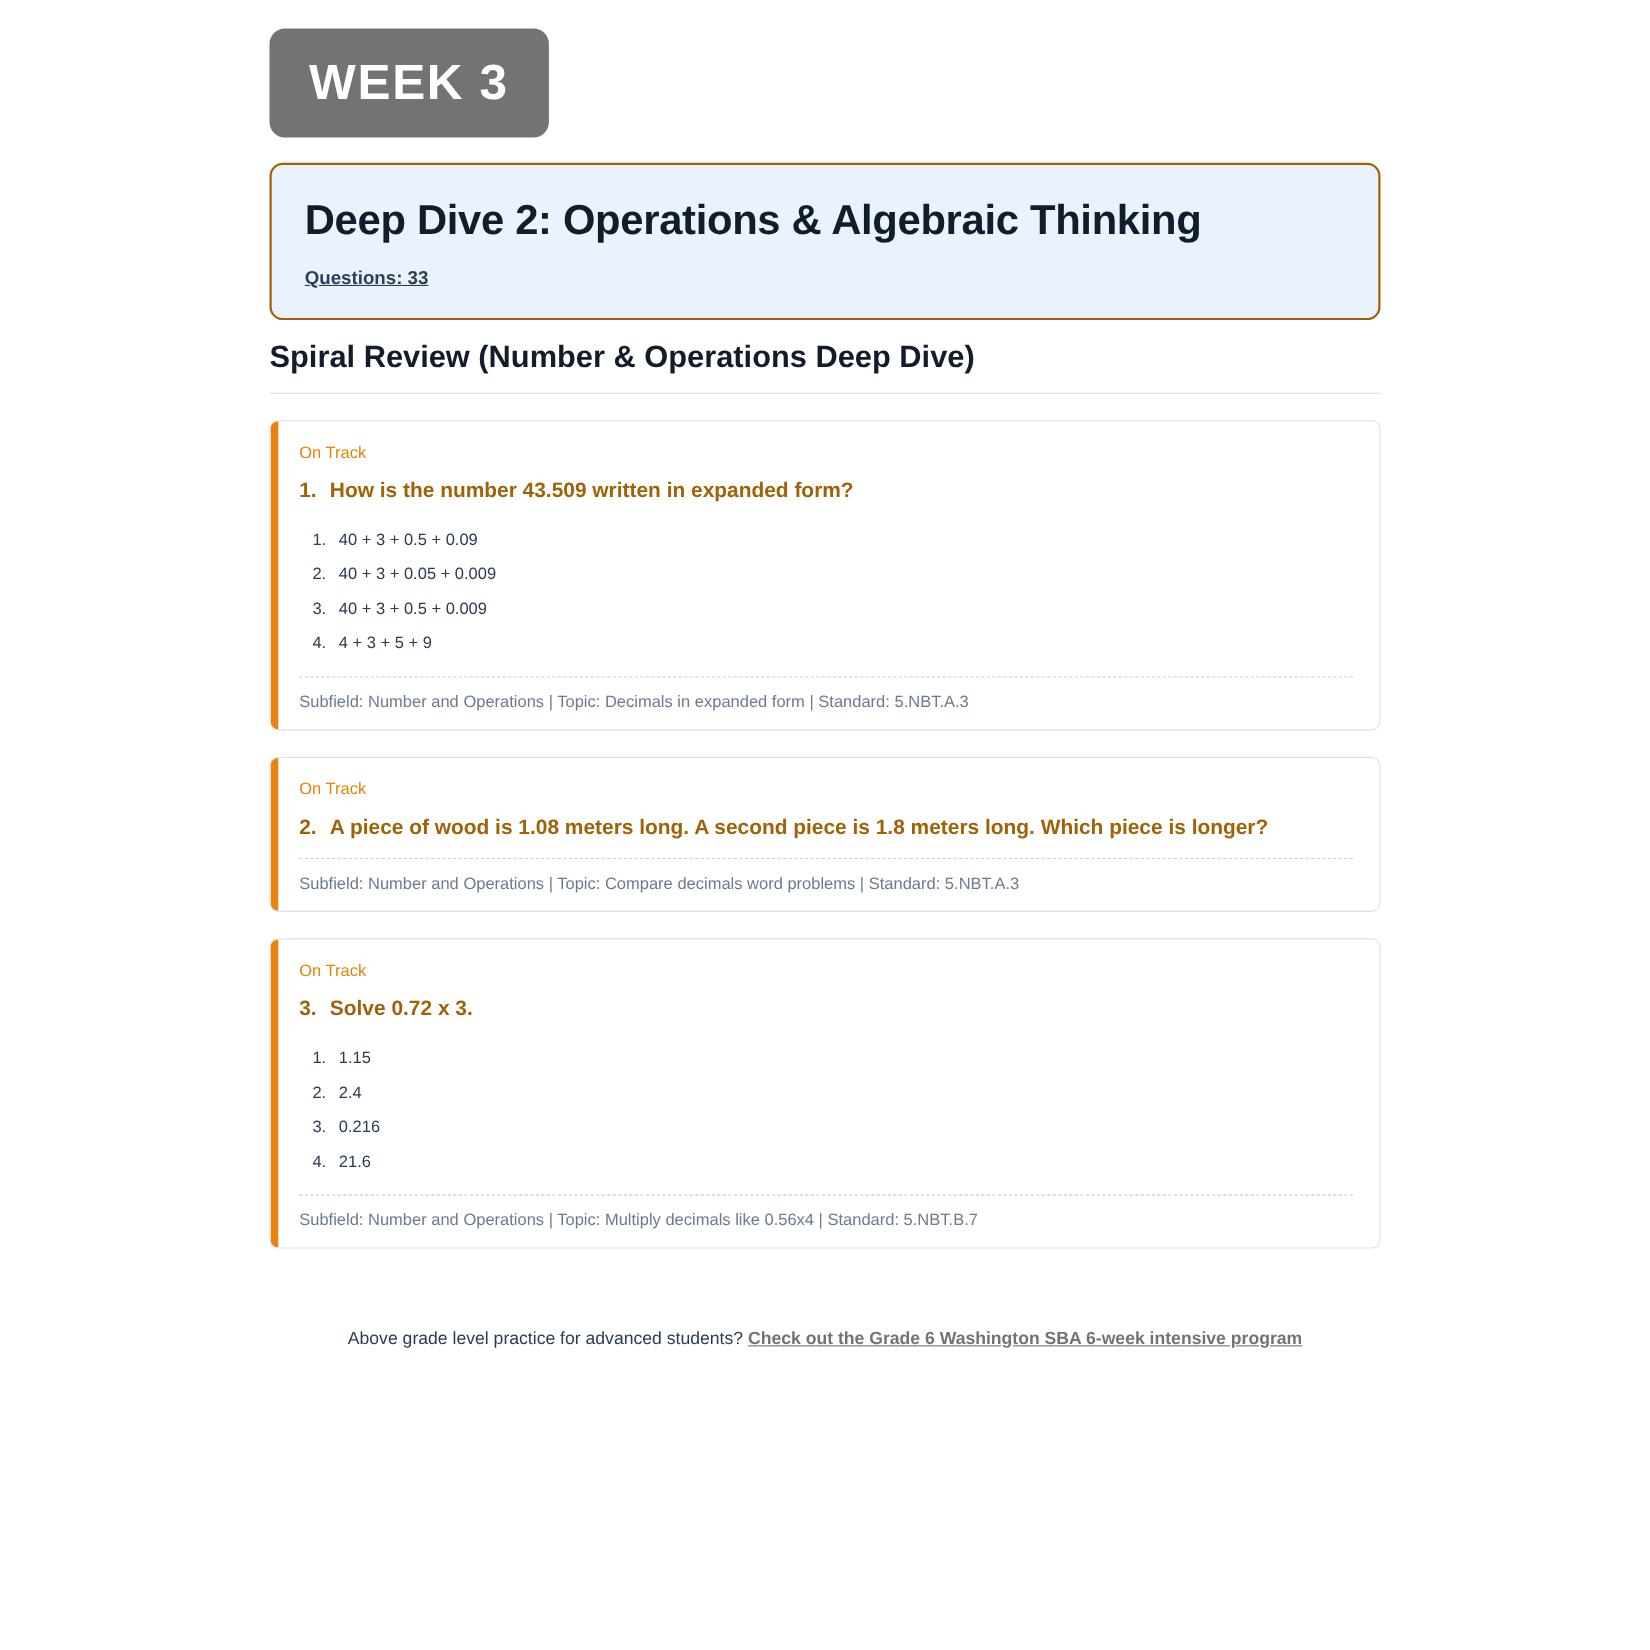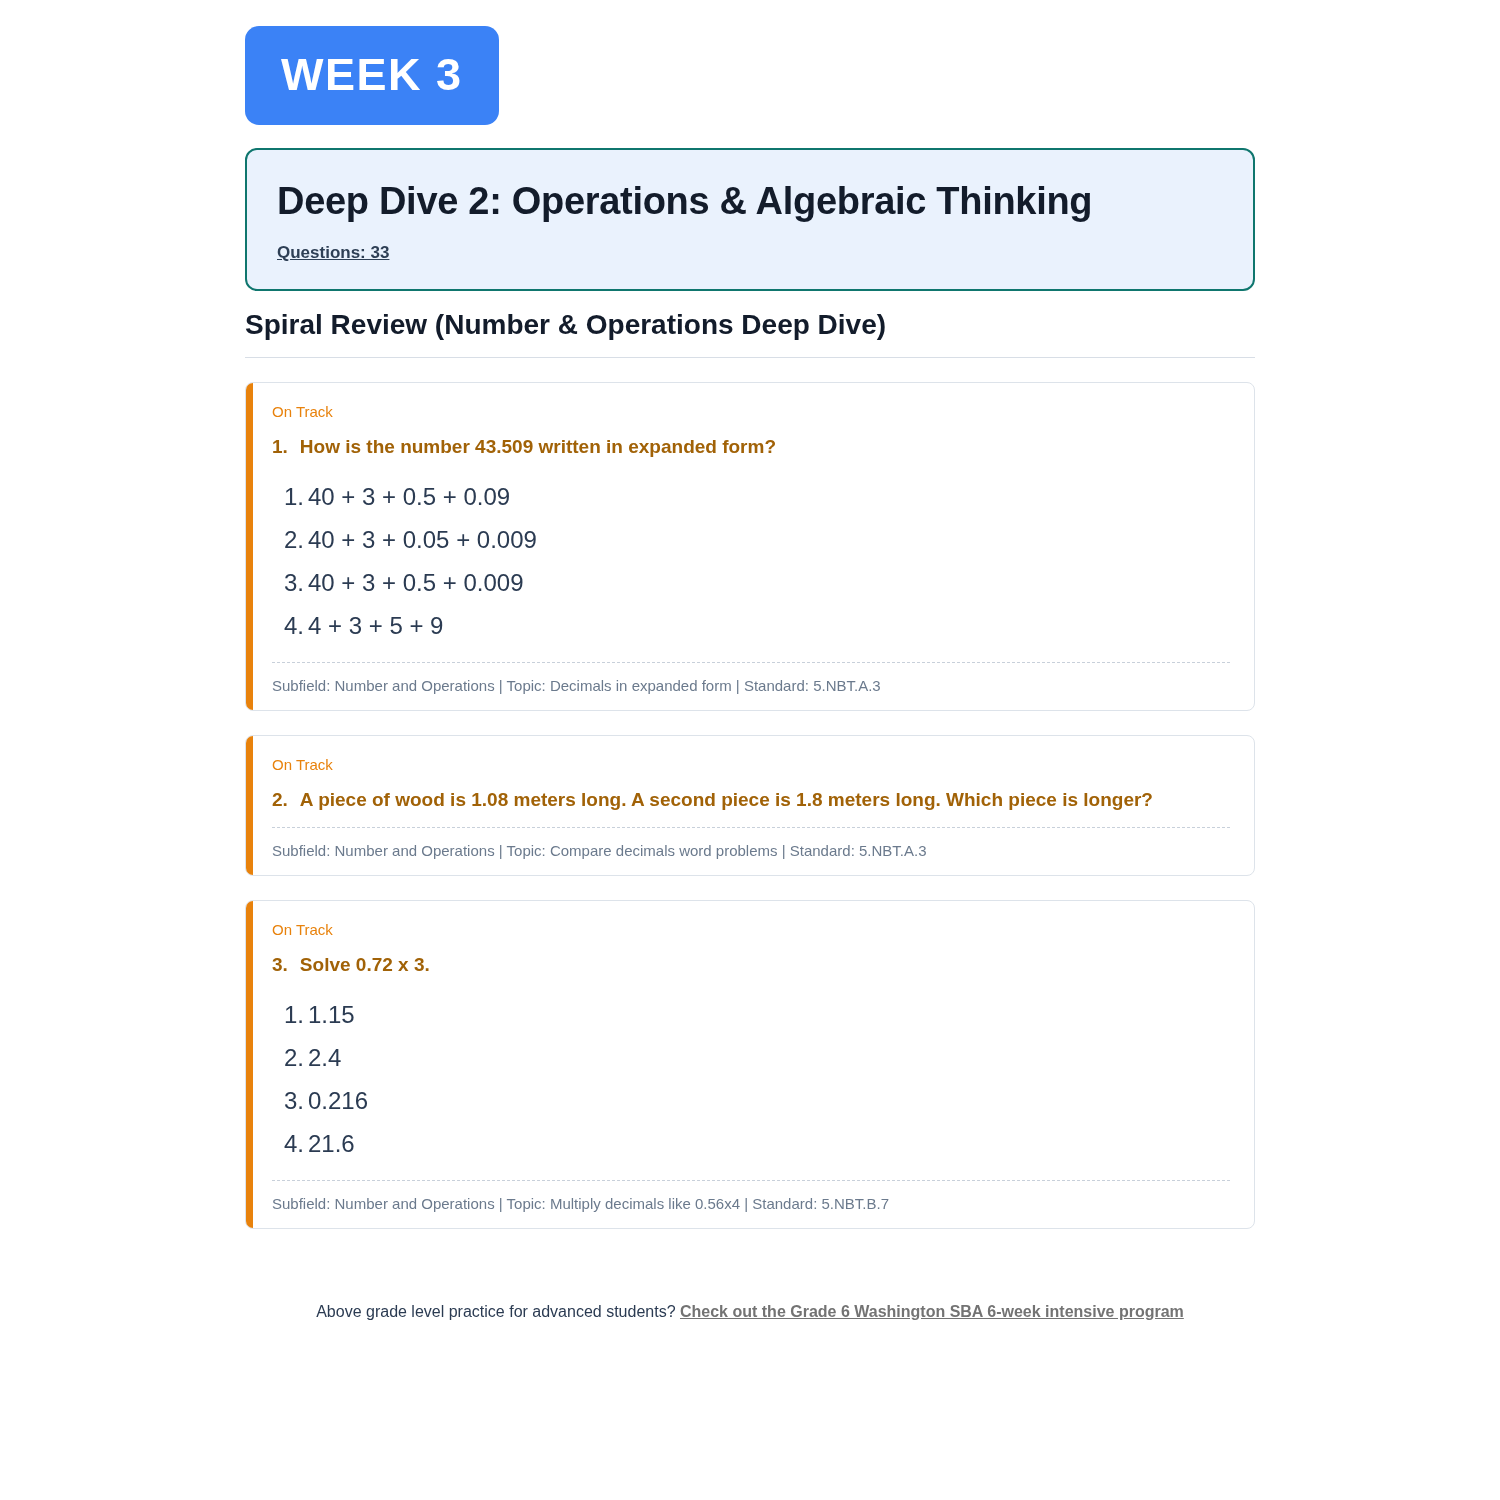--- a/index.html
+++ b/index.html
@@ -17,33 +17,33 @@
   .page {
     position: relative;
     width: 1500px;
     min-height: 1500px;
     box-sizing: border-box;
     padding: 26px 245px 0 245px;
   }
   
   .week-badge {
     display: inline-block;
-    background: #3b82f6;
+    background: #737373;
     color: #ffffff;
     font-size: 45px;
     font-weight: bold;
     letter-spacing: 1.5px;
     padding: 26px 36px 28px 36px;
     border-radius: 14px;
     line-height: 1;
   }
   
   .title-card {
     margin-top: 23px;
-    border: 2px solid #0f766e;
+    border: 2px solid #a16207;
     background: #eaf2fd;
     border-radius: 12px;
     padding: 28px 30px 26px 30px;
     box-sizing: border-box;
   }
   .title-card h1 {
     margin: 0;
     font-size: 38px;
     line-height: 1.22;
     font-weight: bold;
@@ -102,21 +102,21 @@
   .q-text .qnum {
     display: inline-block;
     margin-right: 12px;
   }
   .choices {
     margin: 0;
     padding: 0;
     list-style: none;
   }
   .choices li {
-    font-size: 24px;
+    font-size: 15px;
     color: #2b3b52;
     line-height: 1.3;
     padding: 6px 0 6px 12px;
   }
   .choices li .cnum {
     display: inline-block;
     min-width: 24px;
   }
   .meta {
     margin-top: 14px;

